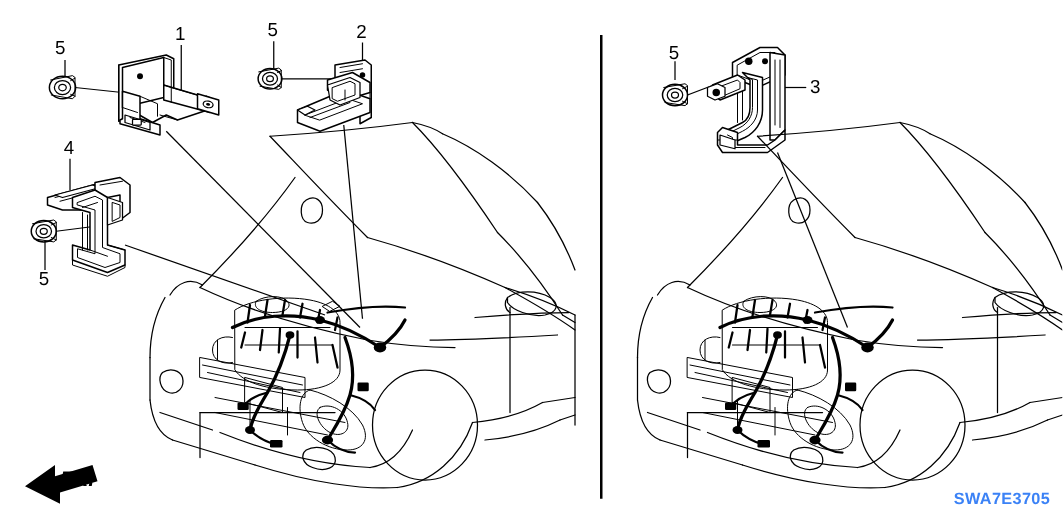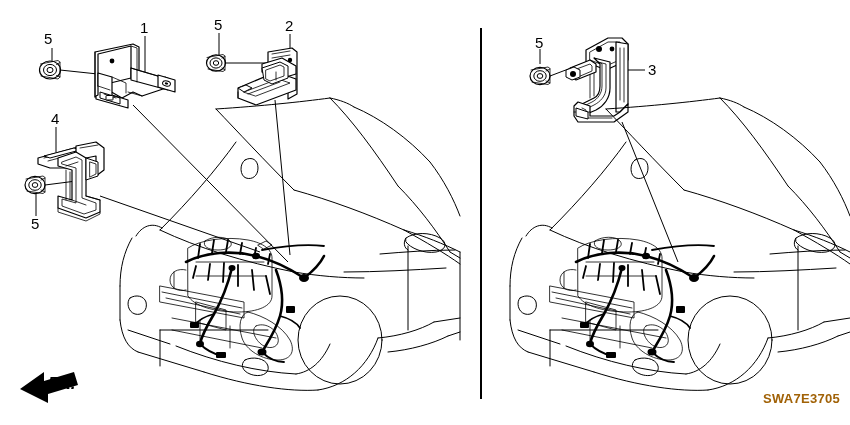--- a/index.html
+++ b/index.html
@@ -34,21 +34,21 @@
     line-height: 1;
     white-space: nowrap;
     user-select: none;
   }
   .partno {
     position: absolute;
     font-family: "Liberation Sans", sans-serif;
     font-size: 13px;
     font-weight: bold;
     letter-spacing: 0.3px;
-    color: #a16207;
+    color: #3b82f6;
     white-space: nowrap;
   }
   .frlabel {
     position: absolute;
     font-family: "Liberation Sans", sans-serif;
     font-size: 17px;
     font-weight: bold;
     font-style: italic;
     color: #000;
     white-space: nowrap;

